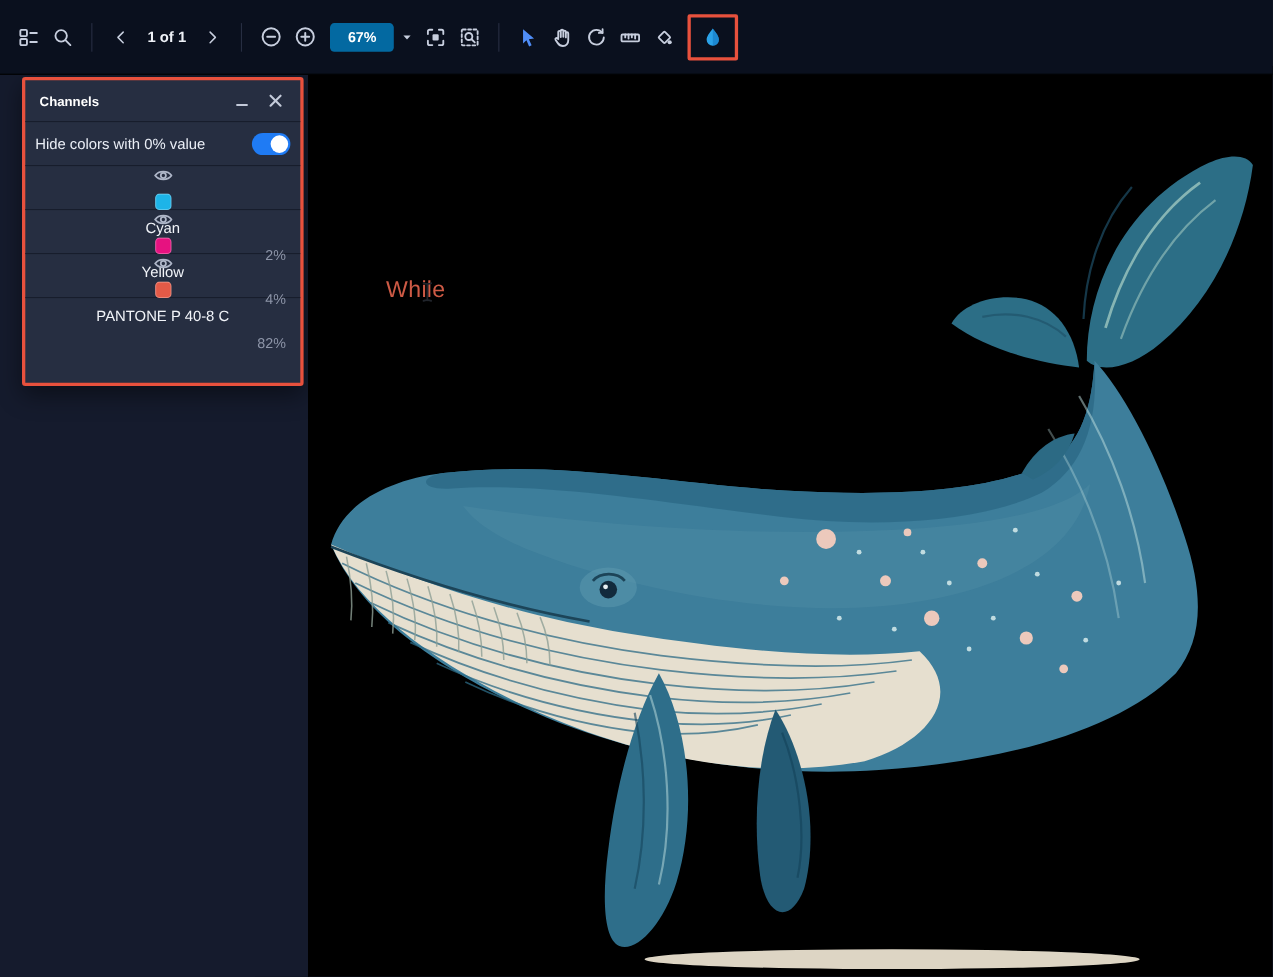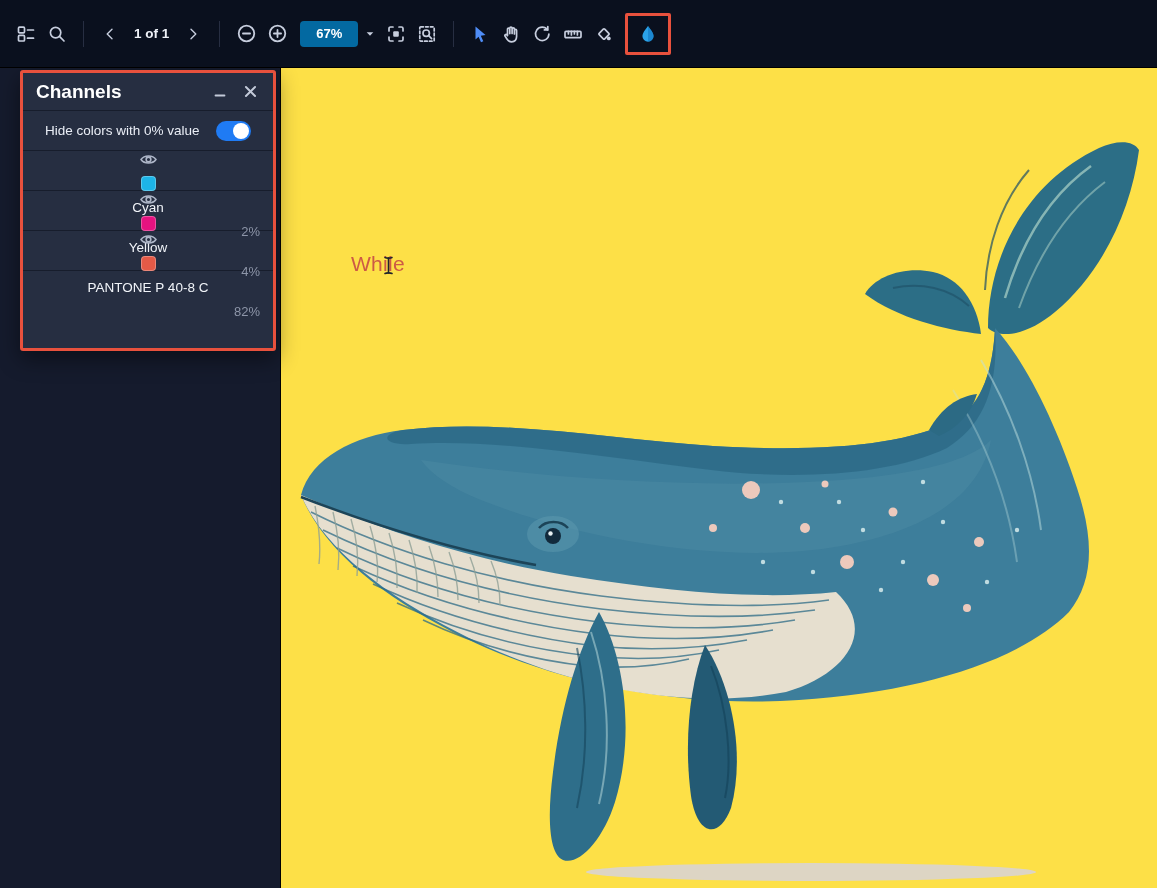--- a/index.html
+++ b/index.html
@@ -19,41 +19,41 @@
              font-size:13px; font-weight:700; display:flex; align-items:center; justify-content:center;
              padding:0 8px; margin-left:6px; cursor:pointer; }
   .caret-btn { width:18px; }
   .hl-tool { border:3px solid #e8513d; border-radius:2px; padding:4px 6px; margin-left:4px;
              display:flex; align-items:center; justify-content:center; }
 
   
   .panel { position:absolute; left:20px; top:70px; width:256px; height:281px; background:#262e41;
            border:3px solid #e8513d; border-radius:3px; z-index:6; box-shadow:0 8px 22px rgba(0,0,0,.45); }
   .panel-header { height:38px; display:flex; align-items:center; padding:0 13px; border-bottom:1px solid #171d2c; }
-  .panel-title { color:#fff; font-size:19px; font-weight:700; flex:1; }
+  .panel-title { color:#fff; font-size:12px; font-weight:700; flex:1; }
   .win-btn { background:none; border:0; color:#c3cad9; cursor:pointer; width:20px; height:20px;
              display:flex; align-items:center; justify-content:center; margin-left:10px; }
   .win-btn svg { stroke:currentColor; stroke-width:1.8; stroke-linecap:round; }
-  .toggle-row { height:40px; display:flex; align-items:center; padding:0 22px;
+  .toggle-row { height:40px; display:flex; align-items:center; padding:0 9px;
                 color:#eaeef6; font-size:13.5px; border-bottom:1px solid #171d2c; }
   .toggle { margin-left:auto; width:35px; height:20px; border-radius:10px; background:#1f7bf4;
             position:relative; border:0; cursor:pointer; flex:0 0 auto; }
   .toggle::after { content:""; position:absolute; right:2px; top:2px; width:16px; height:16px;
                    border-radius:50%; background:#fff; }
   .chan-row { height:40px; display:flex; align-items:center; padding:0 13px; gap:9px; border-bottom:1px solid #171d2c;flex-direction:column; }
   .eye-btn { background:none; border:0; color:#aeb6c8; cursor:pointer; width:20px; height:16px;
              display:flex; align-items:center; justify-content:center; flex:0 0 auto; }
   .eye-btn svg { stroke:currentColor; fill:none; stroke-width:1.5; }
   .swatch { width:15px; height:15px; border-radius:4px; border:1px solid rgba(255,255,255,.28); flex:0 0 auto; }
   .chan-name { color:#f1f4f9; font-size:13.5px; white-space:nowrap; }
   .chan-val { margin-left:auto; color:#8d95a8; font-size:13px; }
 
   
   .canvas { position:absolute; left:280px; top:60px; width:877px; height:828px;
-            background:#fde047; overflow:hidden; border-left:1px solid #000; }
+            background:#000000; overflow:hidden; border-left:1px solid #000; }
   .whale-svg { position:absolute; left:0; top:0; }
   .doc-text { position:absolute; left:70px; top:192px; color:#cd5a45; font-size:21px;
               letter-spacing:.3px; z-index:3; }
   .ibeam { position:absolute; left:101px; top:195px; z-index:4; }
   .ibeam svg { stroke:#20242b; stroke-width:1.6; fill:none; stroke-linecap:round; }
 </style>
 </head>
 <body>
 
 <div class="app">

